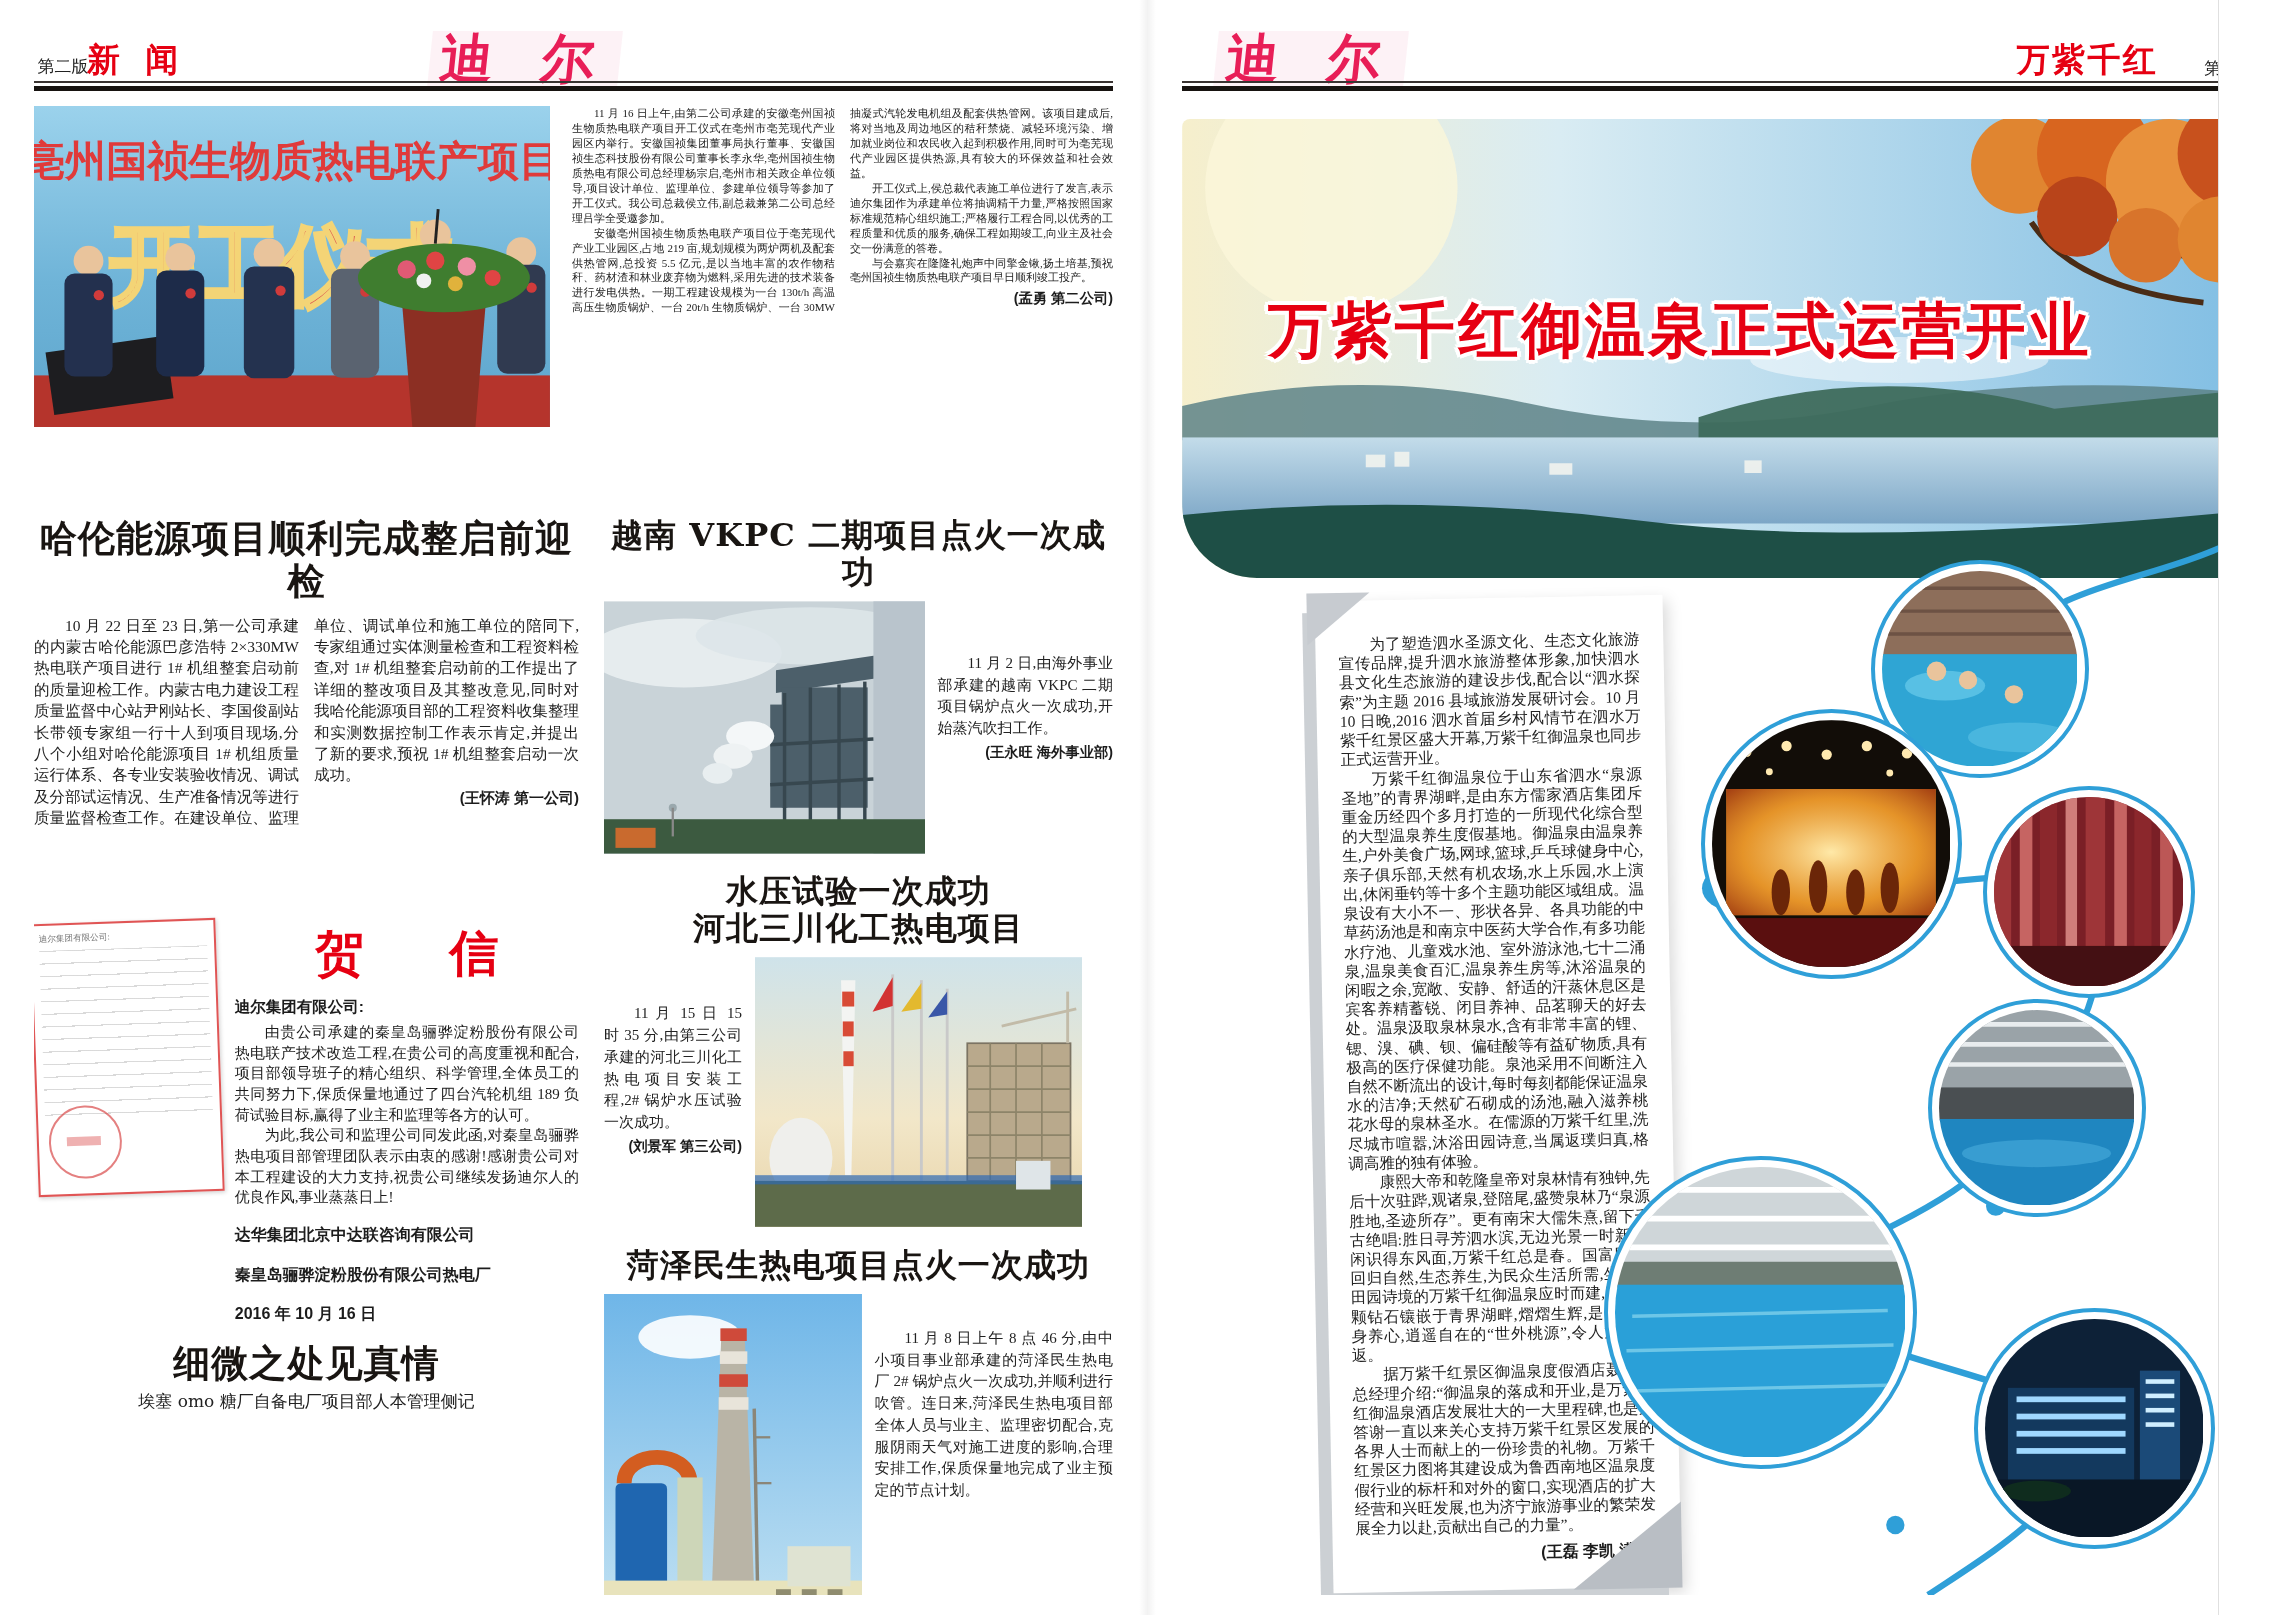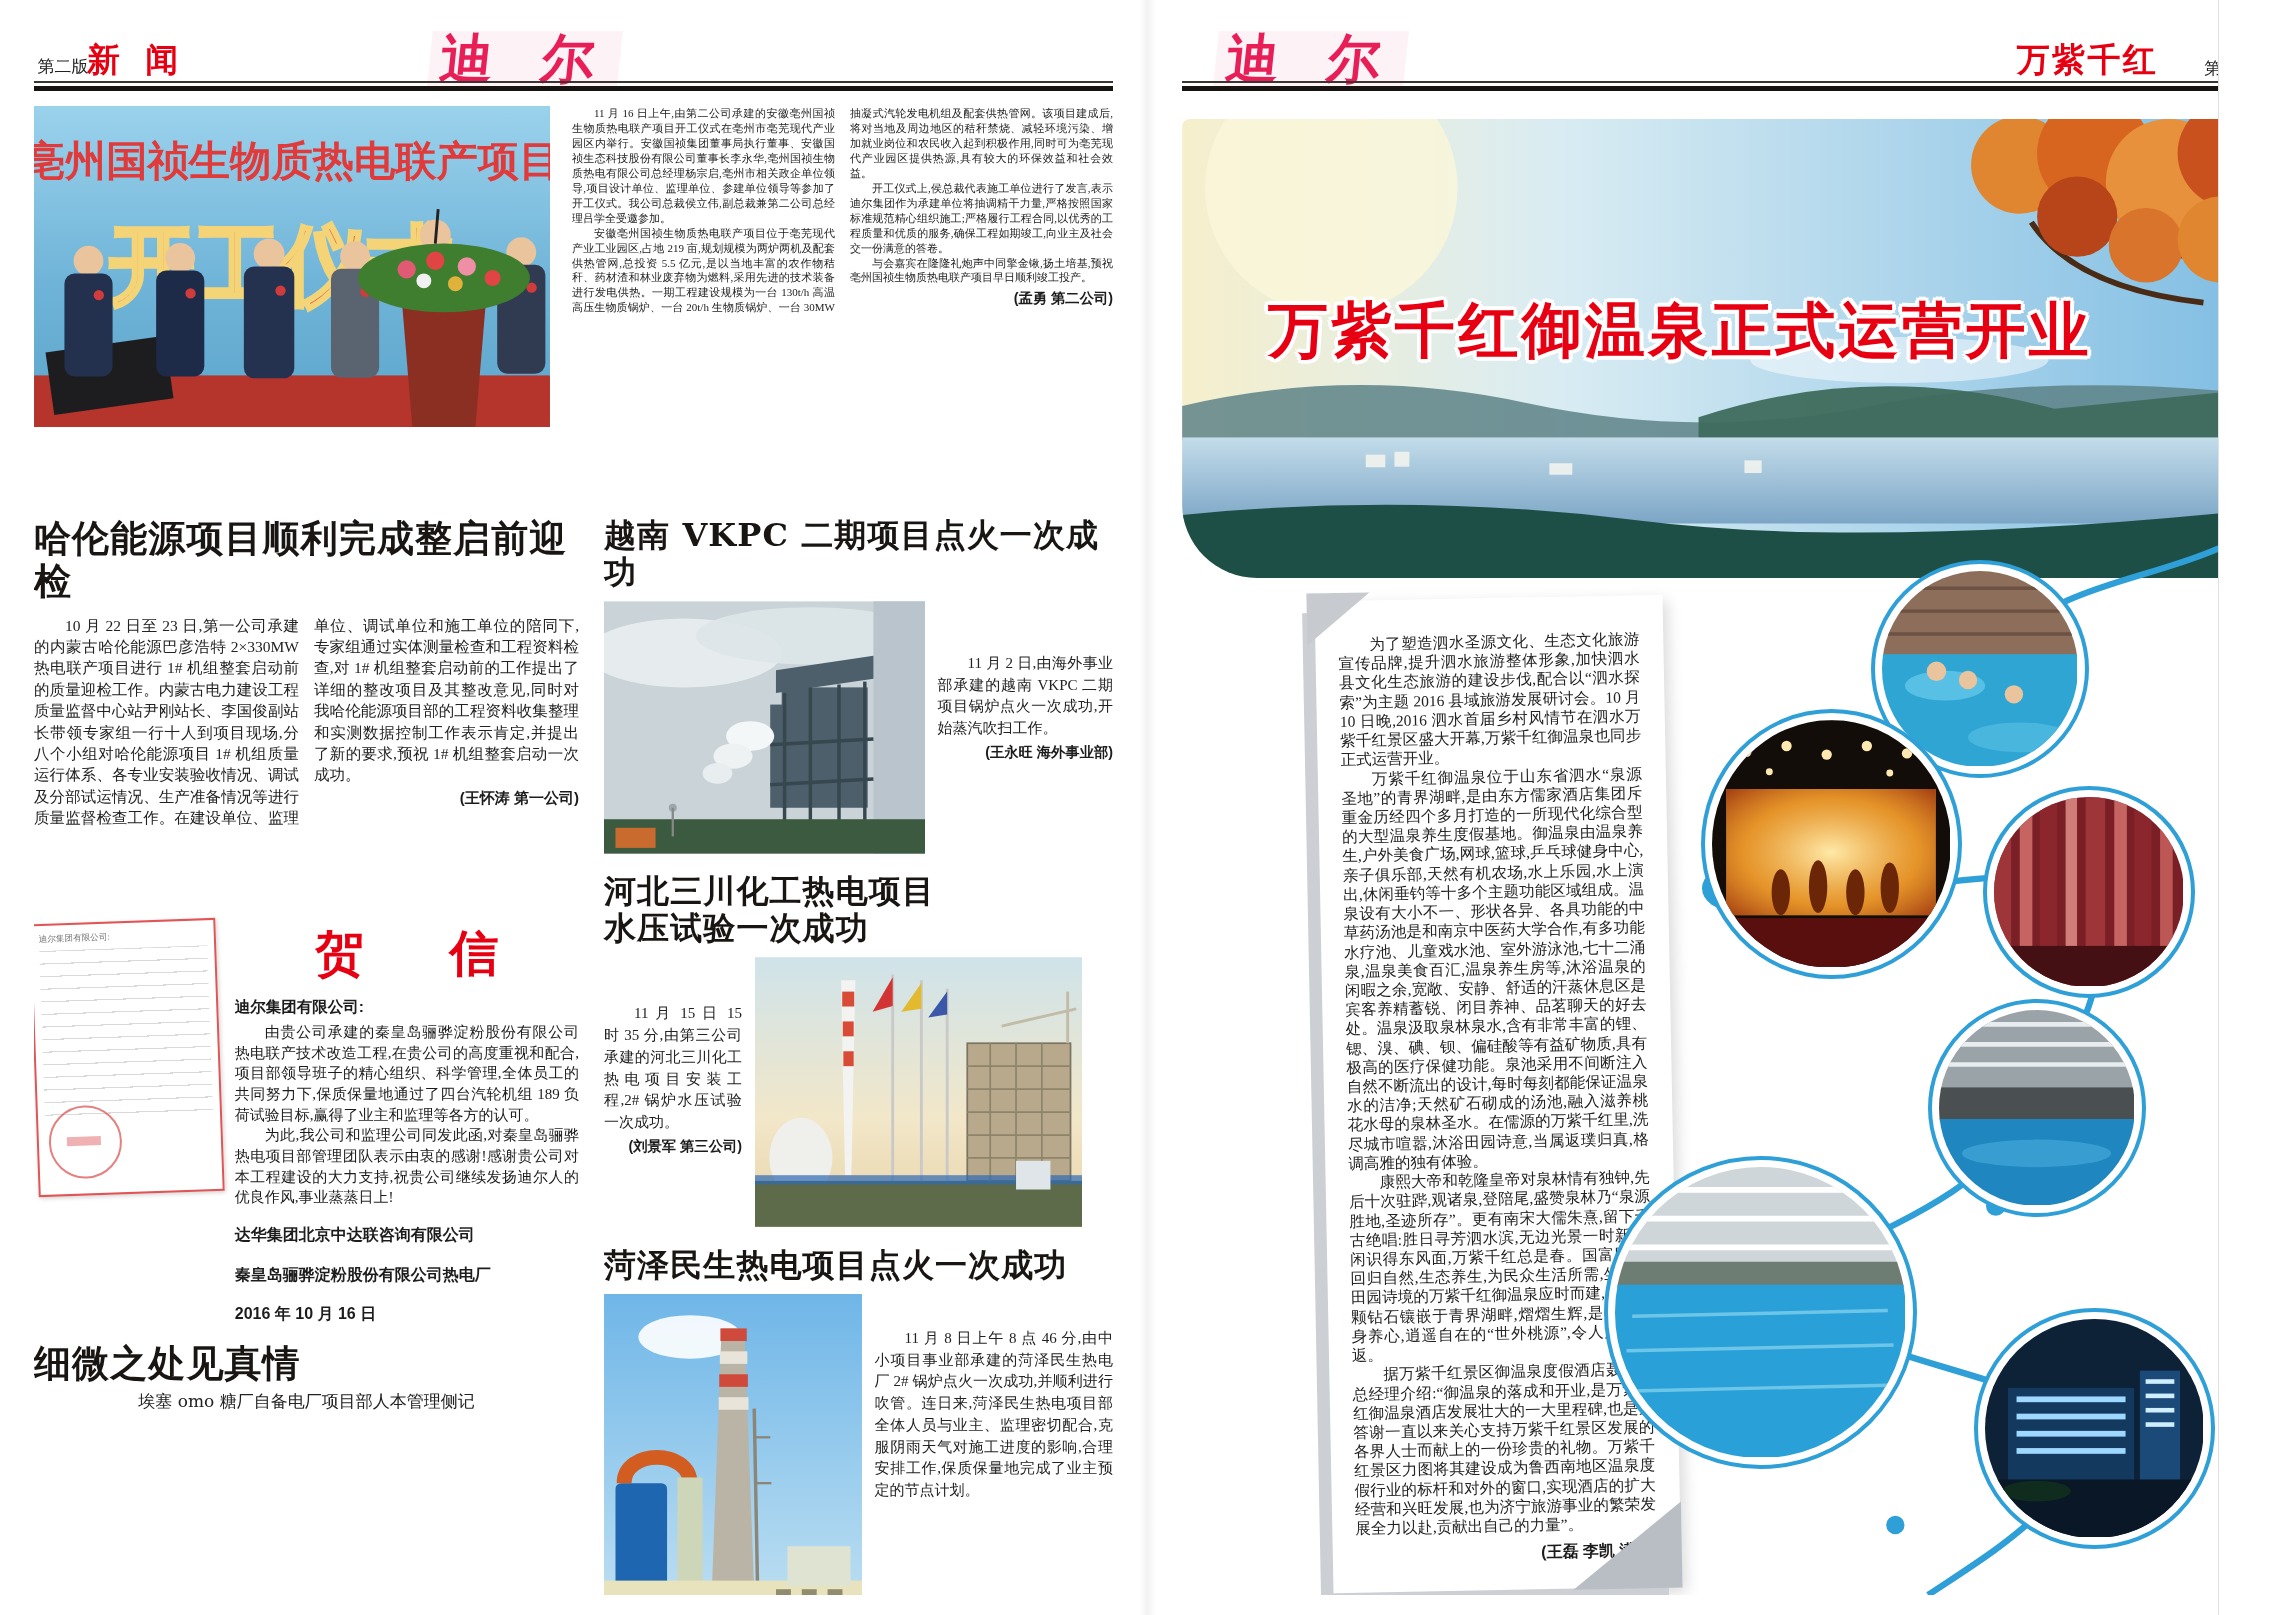--- a/index.html
+++ b/index.html
@@ -40,21 +40,21 @@
   .ts-photo{flex:0 0 516px;height:321px;position:relative;overflow:hidden;background:#7fc4e4;}
   .ts-text{flex:1 1 auto;height:396px;column-count:2;column-gap:15px;overflow:hidden;}
   .body-p{margin:0;text-indent:2em;text-align:justify;font-size:11px;line-height:1.36;color:#222;}
   .sig{font-weight:bold;text-align:right;font-size:14.3px;margin-top:3.4px;font-family:"Liberation Sans",sans-serif;}
 
   
   .bottomrow{display:flex;gap:25px;margin-top:15px;}
   .supL{flex:0 0 545px;}
   .supR{flex:1 1 auto;min-width:0;}
 
-  .art-head{font-size:37px;font-weight:900;text-align:left;color:#191512;line-height:1.15;
+  .art-head{font-size:37px;font-weight:900;text-align:center;color:#191512;line-height:1.15;
             font-family:"DejaVu Serif",serif;letter-spacing:1.1px;}
   .art-head.small{font-size:32px;}
   .twocol{column-count:2;column-gap:15px;margin-top:12.6px;}
   .twocol .body-p{font-size:15.5px;line-height:1.38;}
   .twocol .sig{font-size:15px;}
 
   
   .hexin{display:flex;gap:15px;margin-top:19.5px;}
   .letter{flex:0 0 168px;height:253px;background:#fff;border:2.3px solid #e05555;transform:rotate(-2deg);
           box-shadow:1.1px 1.7px 4.6px rgba(0,0,0,.18);position:relative;padding:8px 6.9px;}
@@ -258,22 +258,22 @@
             </div>
             <div class="ncol" style="padding-top:52px">
               <p class="body-p">11 月 2 日,由海外事业部承建的越南 VKPC 二期项目锅炉点火一次成功,开始蒸汽吹扫工作。</p>
               <div class="sig">(王永旺 海外事业部)</div>
             </div>
           </div>
         </div>
 
         <div class="artR">
           <div class="art-head small">
+            <div>水压试验一次成功</div>
             <div>河北三川化工热电项目</div>
-            <div>水压试验一次成功</div>
           </div>
           <div class="rowpic">
             <div class="ncol" style="flex:0 0 138px;padding-top:46px">
               <p class="body-p">11 月 15 日 15 时 35 分,由第三公司承建的河北三川化工热电项目安装工程,2# 锅炉水压试验一次成功。</p>
               <div class="sig">(刘景军   第三公司)</div>
             </div>
             <div class="npic" style="width:327px;height:270px">
               <svg width="327" height="270" viewBox="0 0 570 470">
                 <defs>
                     <linearGradient id="dusk" x1="0" y1="0" x2="0" y2="1">

